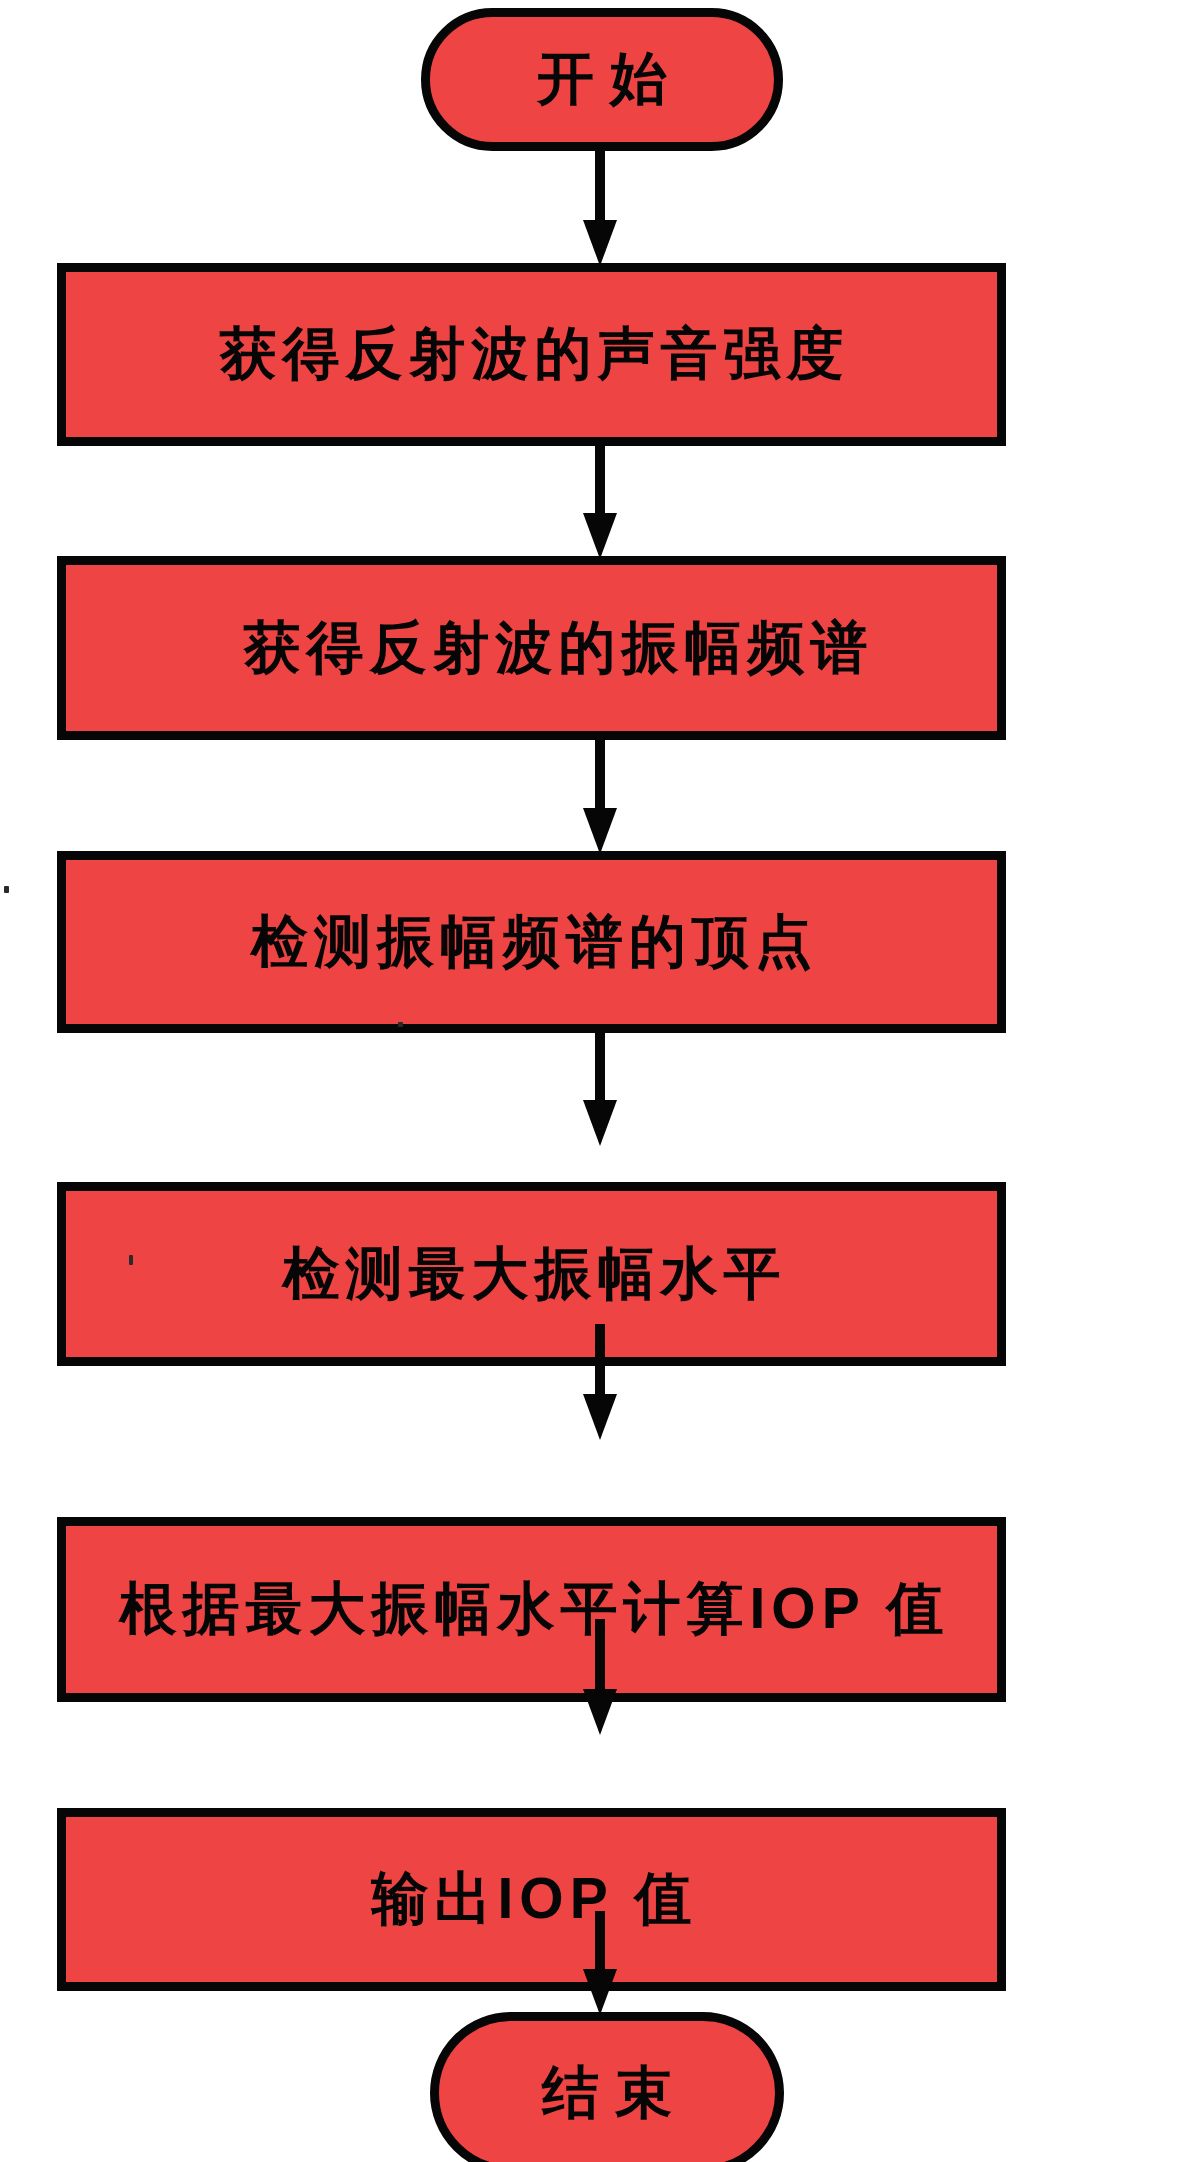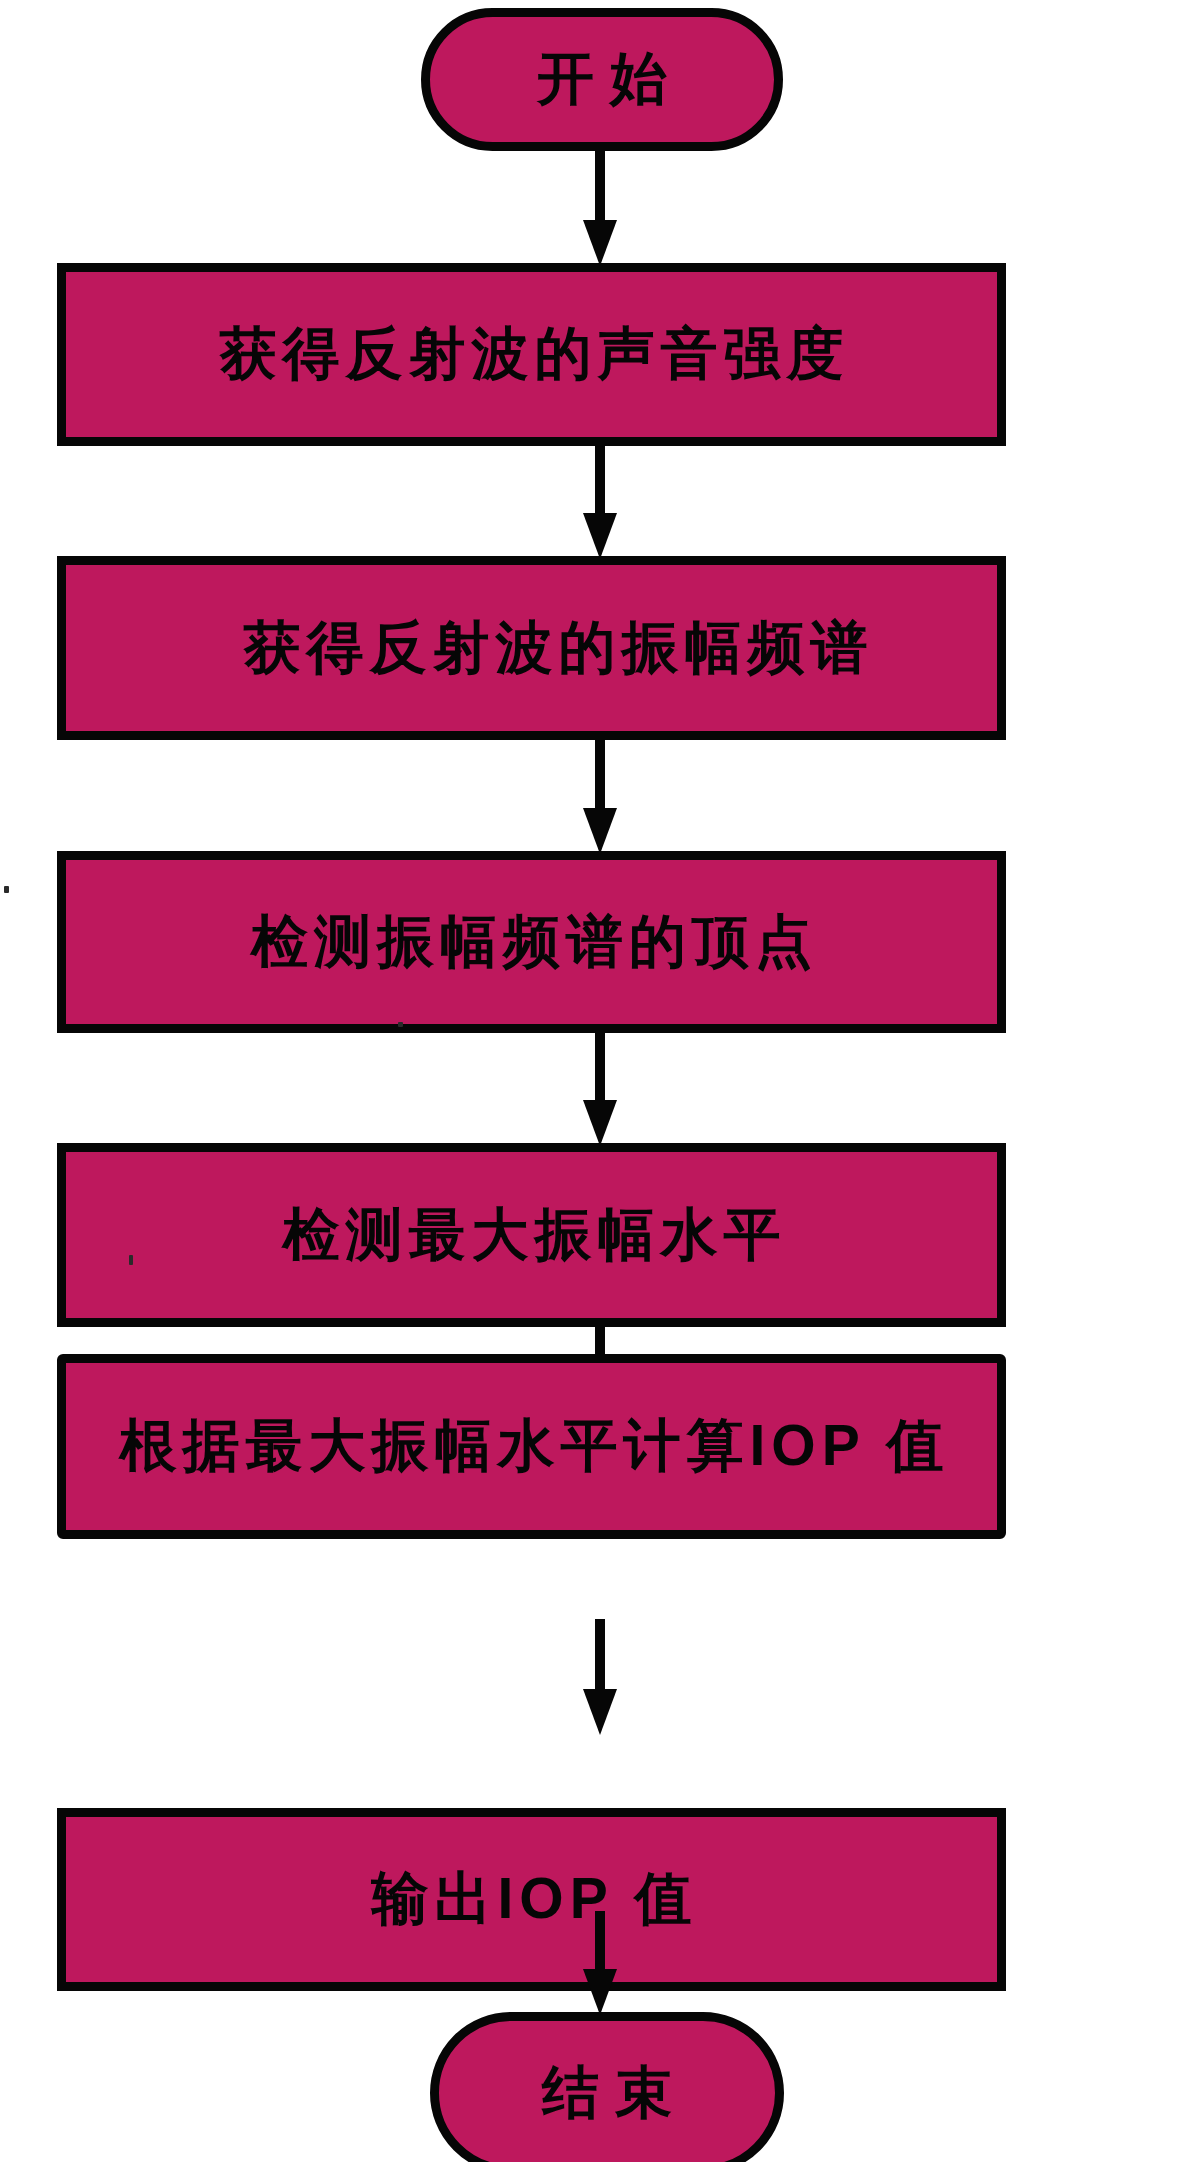--- a/index.html
+++ b/index.html
@@ -16,21 +16,21 @@
     color: #000000;
   }
   #flowchart {
     position: absolute;
     inset: 0;
   }
   .node {
     position: absolute;
     box-sizing: border-box;
     border: 9px solid #060606;
-    background: #be185d;
+    background: #ef4444;
     display: flex;
     align-items: center;
     justify-content: center;
     text-align: center;
     color: #060606;
     white-space: nowrap;
   }
   .terminal {
     border-radius: 85px;
     font-size: 57px;
@@ -43,22 +43,22 @@
     width: 949px;
     font-size: 57px;
     font-weight: 600;
     letter-spacing: 6px;
     text-indent: 6px;
   }
   #node-start { left: 421px; top: 8px;    width: 362px; height: 143px; }
   #node-step1 { top: 263px;  height: 183px; }
   #node-step2 { top: 556px;  height: 184px; padding-left: 48px; }
   #node-step3 { top: 851px;  height: 182px; align-items: center; }
-  #node-step4 { top: 1143px; height: 184px; }
-  #node-step5 { top: 1354px; height: 185px; border-radius: 6px; }
+  #node-step4 { top: 1182px; height: 184px; }
+  #node-step5 { top: 1517px; height: 185px; }
   #node-step6 { top: 1808px; height: 183px; }
   #node-end   { left: 430px; top: 2012px; width: 354px; height: 162px; }
 
   .connector {
     position: absolute;
     left: 583px;
     width: 34px;
     display: flex;
     flex-direction: column;
     align-items: center;

